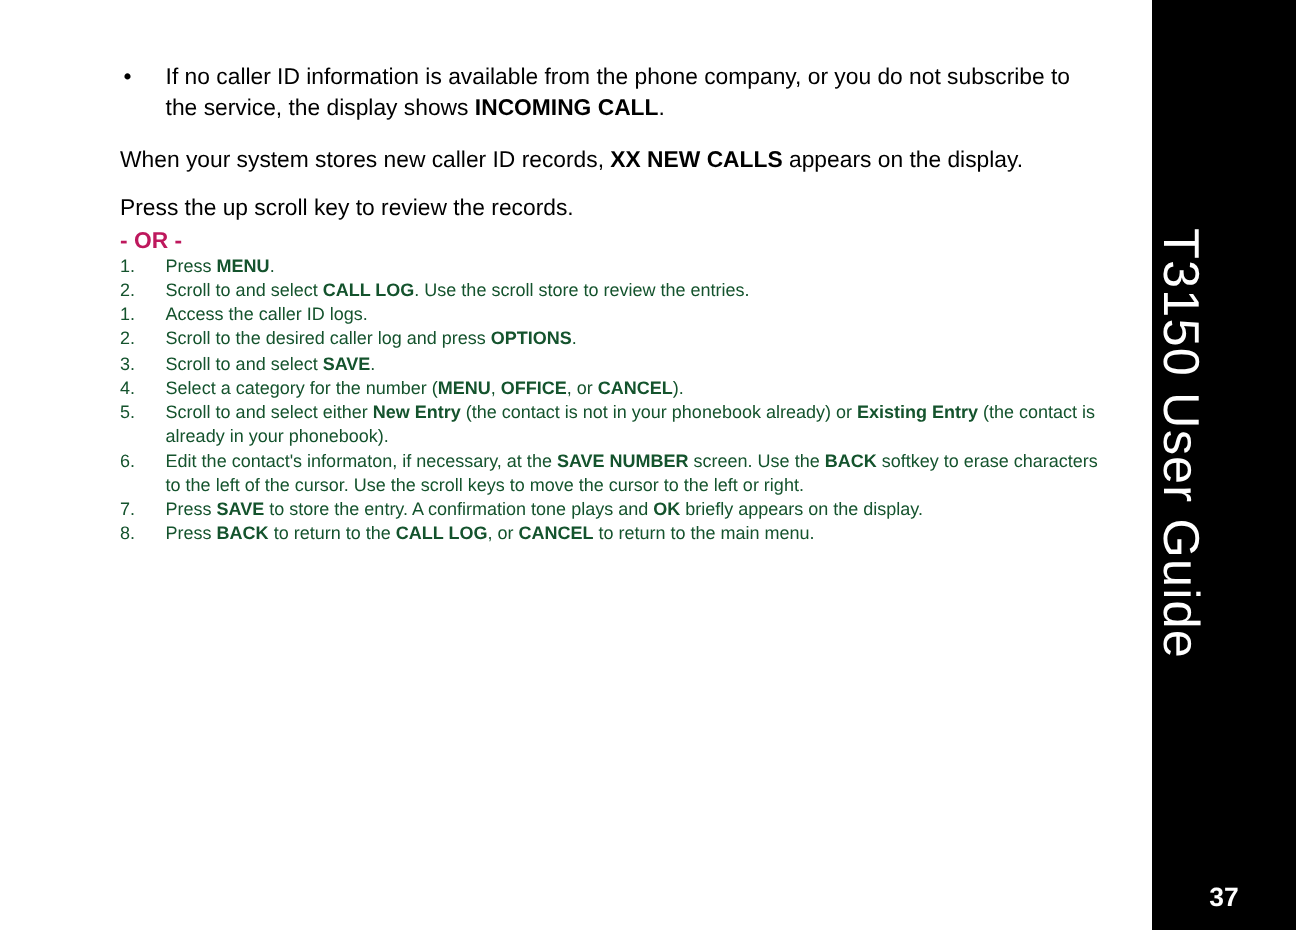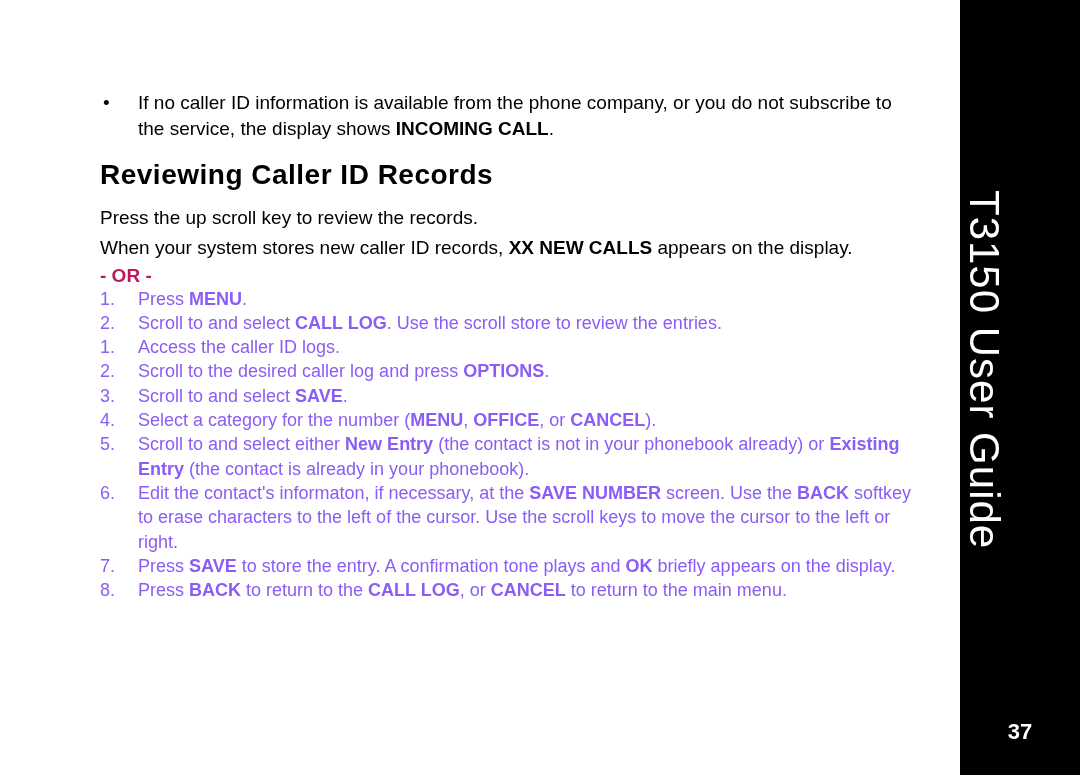--- a/index.html
+++ b/index.html
@@ -15,21 +15,21 @@
       background: #fff;
     }
     .page {
       width: 1080px;
       height: 775px;
       display: flex;
       position: relative;
     }
     .content {
       flex: 1;
-      padding: 90px 40px 40px 100px;
+      padding: 52px 40px 40px 100px;
       overflow: hidden;
     }
     .sidebar {
       width: 120px;
       background: #000;
       color: #fff;
       position: relative;
     }
     .sidebar-title {
       position: absolute;
@@ -37,21 +37,21 @@
       left: 48px;
       transform: rotate(90deg);
       transform-origin: left top;
       font-size: 42px;
       font-weight: normal;
       white-space: nowrap;
       letter-spacing: 1px;
     }
     .page-num {
       position: absolute;
-      bottom: 30px;
+      bottom: 14px;
       left: 50%;
       transform: translateX(-50%);
       font-size: 22px;
       font-weight: bold;
       color: #fff;
     }
     .bullet-list {
       list-style: none;
       margin-bottom: 18px;
     }
@@ -87,23 +87,23 @@
     }
     .or-sep {
       font-size: 19px;
       font-weight: bold;
       margin-top: 2px;
       color: #be185d;
     }
     ol {
       list-style: none;
       counter-reset: item;
-      font-size: 18px;
+      font-size: 15px;
       line-height: 1.35;
-      color: #8b5cf6;
+      color: #14532d;
     }
     ol li {
       counter-increment: item;
       position: relative;
       padding-left: 38px;
       margin-bottom: 0px;
     }
     ol li::before {
       content: counter(item) ".";
       position: absolute;
@@ -118,25 +118,24 @@
 
 <div class="page">
   <div class="content">
 
     <ul class="bullet-list">
       <li>
         <span>If no caller ID information is available from the phone company, or you do not subscribe to the service, the display shows </span><strong>INCOMING CALL</strong><span>.</span>
       </li>
     </ul>
 
-    <h2>Reviewing Caller ID Records</h2>
-    <p class="para spaced">Press the up scroll key to review the records.</p>
     <p class="para">
       <span>When your system stores new caller ID records, </span><strong>XX NEW CALLS</strong><span> appears on the display.</span>
     </p>
+    <p class="para spaced">Press the up scroll key to review the records.</p>
     <p class="or-sep">- OR -</p>
     <ol>
       <li><span>Press </span><strong>MENU</strong><span>.</span></li>
       <li><span>Scroll to and select </span><strong>CALL LOG</strong><span>. Use the scroll store to review the entries.</span></li>
     </ol>
 
     <ol>
       <li><span>Access the caller ID logs.</span></li>
       <li><span>Scroll to the desired caller log and press </span><strong>OPTIONS</strong><span>.</span></li>
       <li><span>Scroll to and select </span><strong>SAVE</strong><span>.</span></li>

